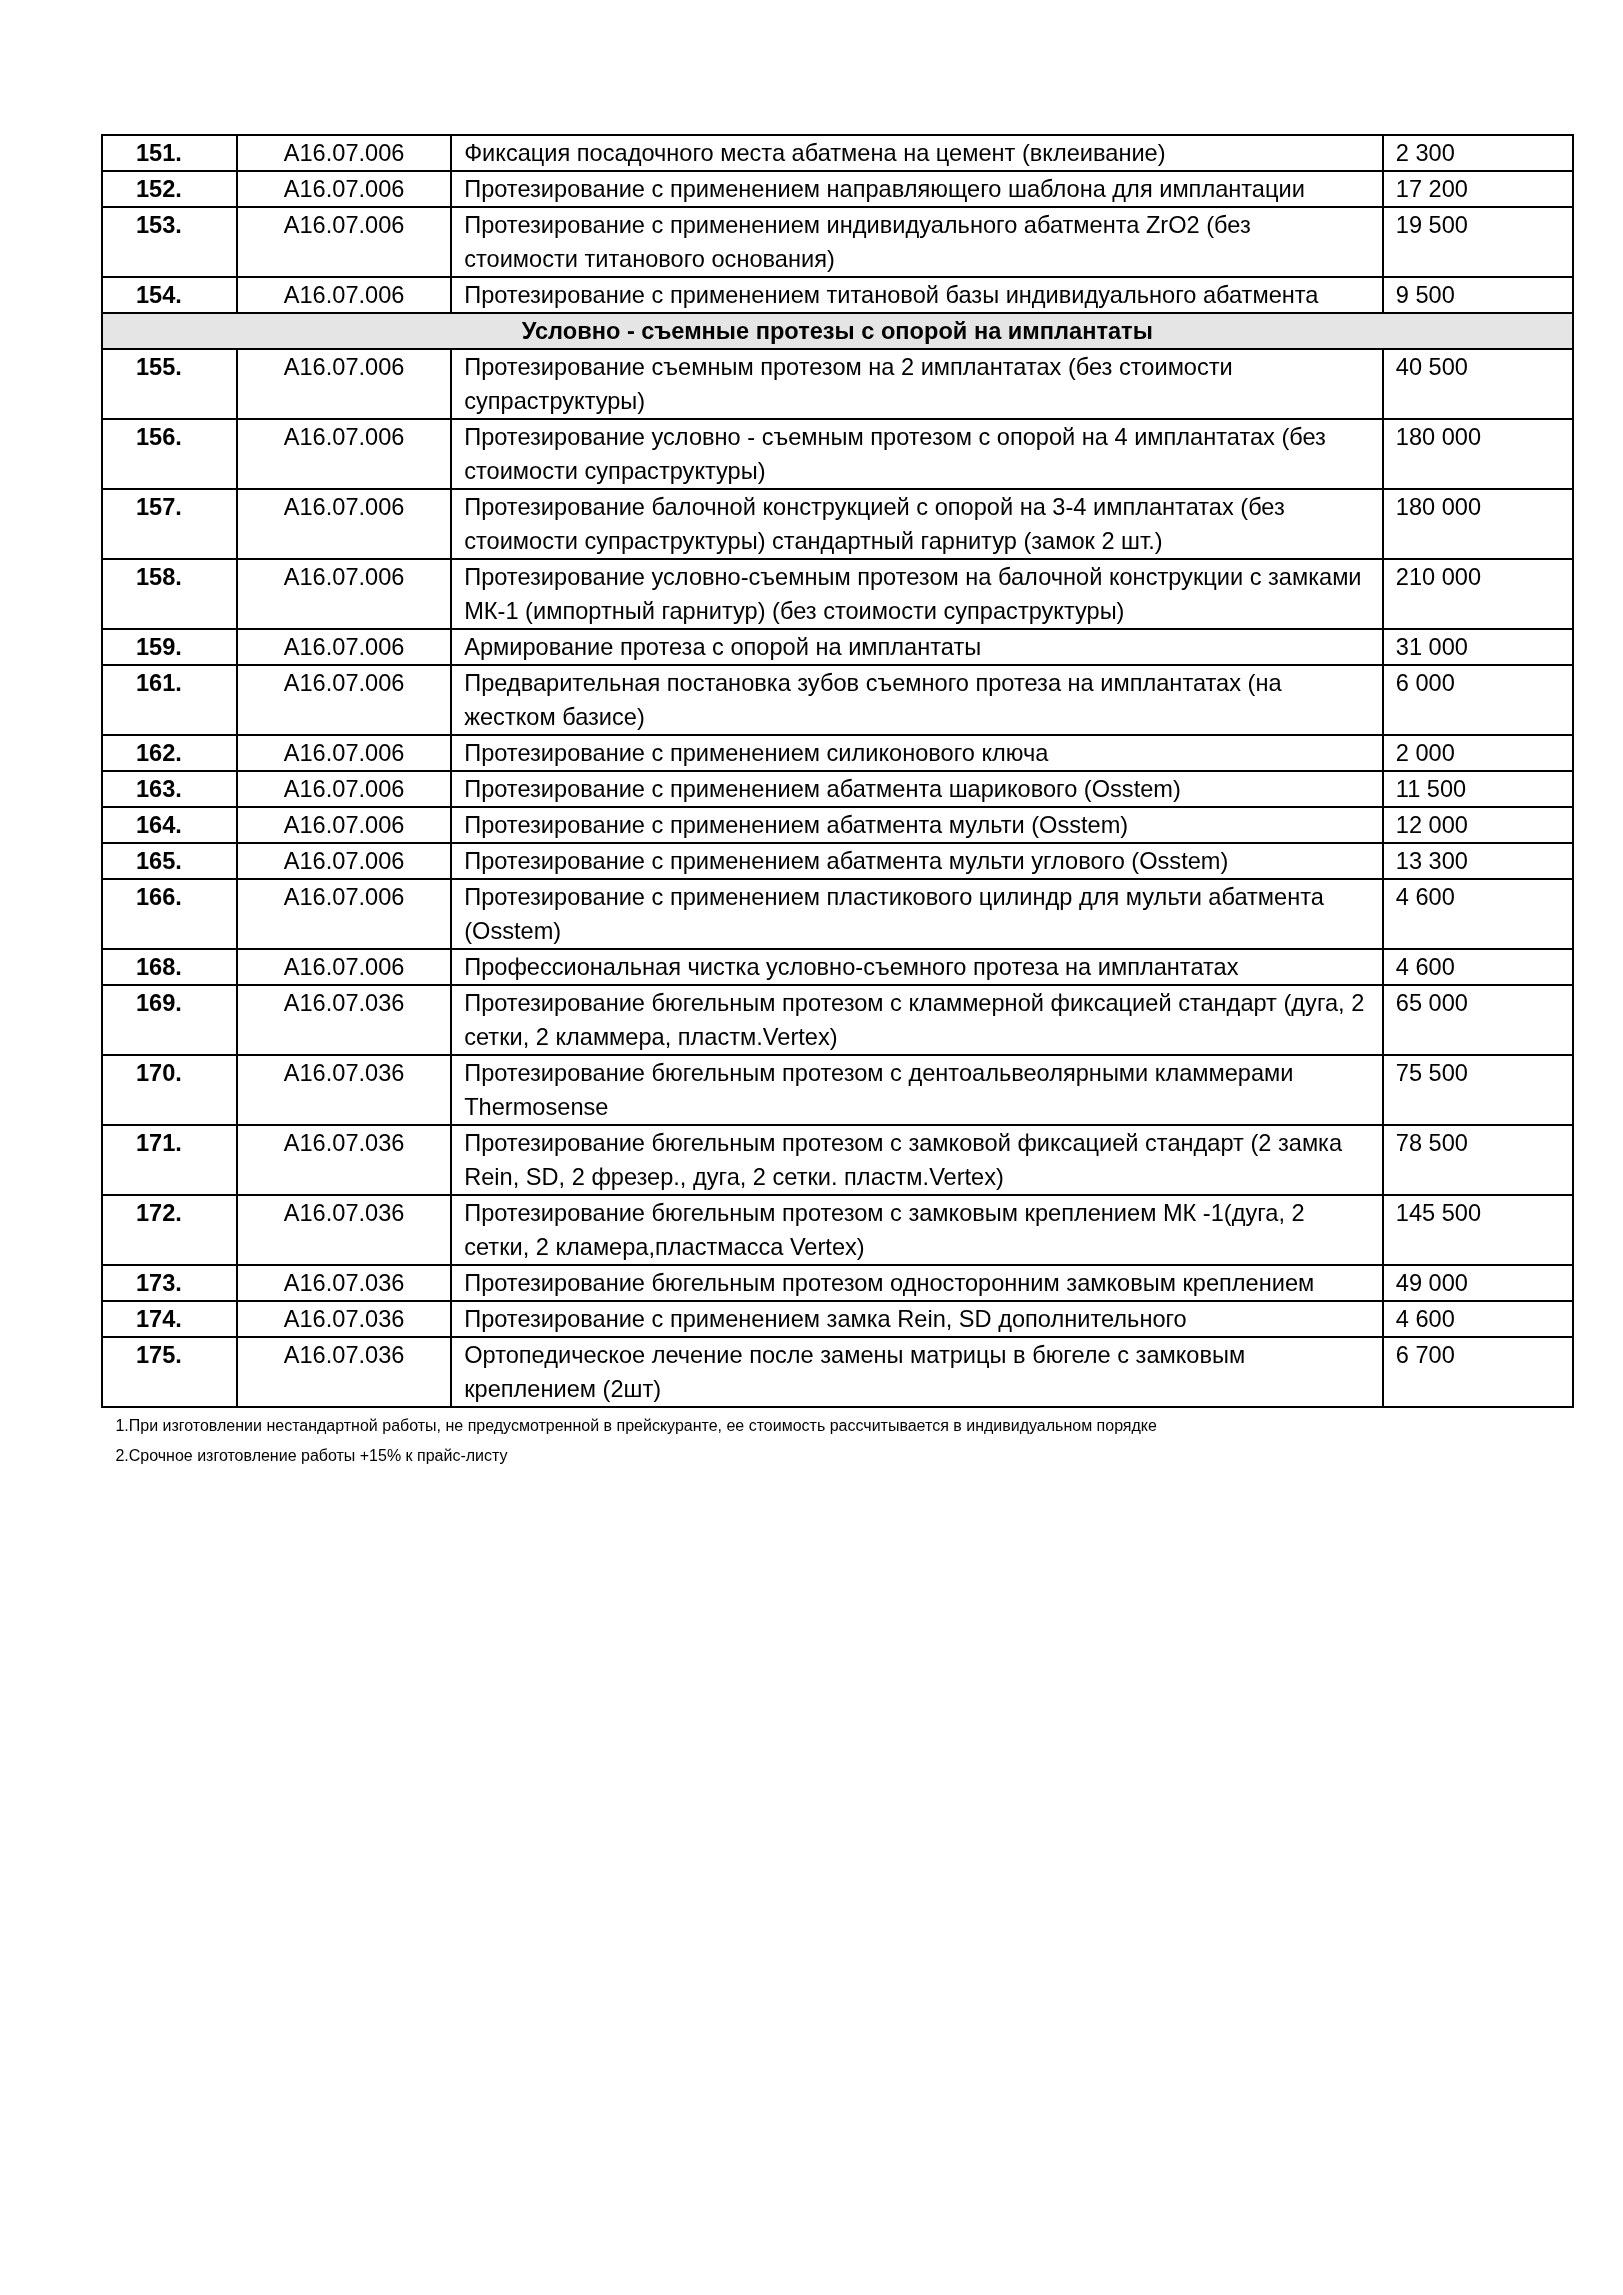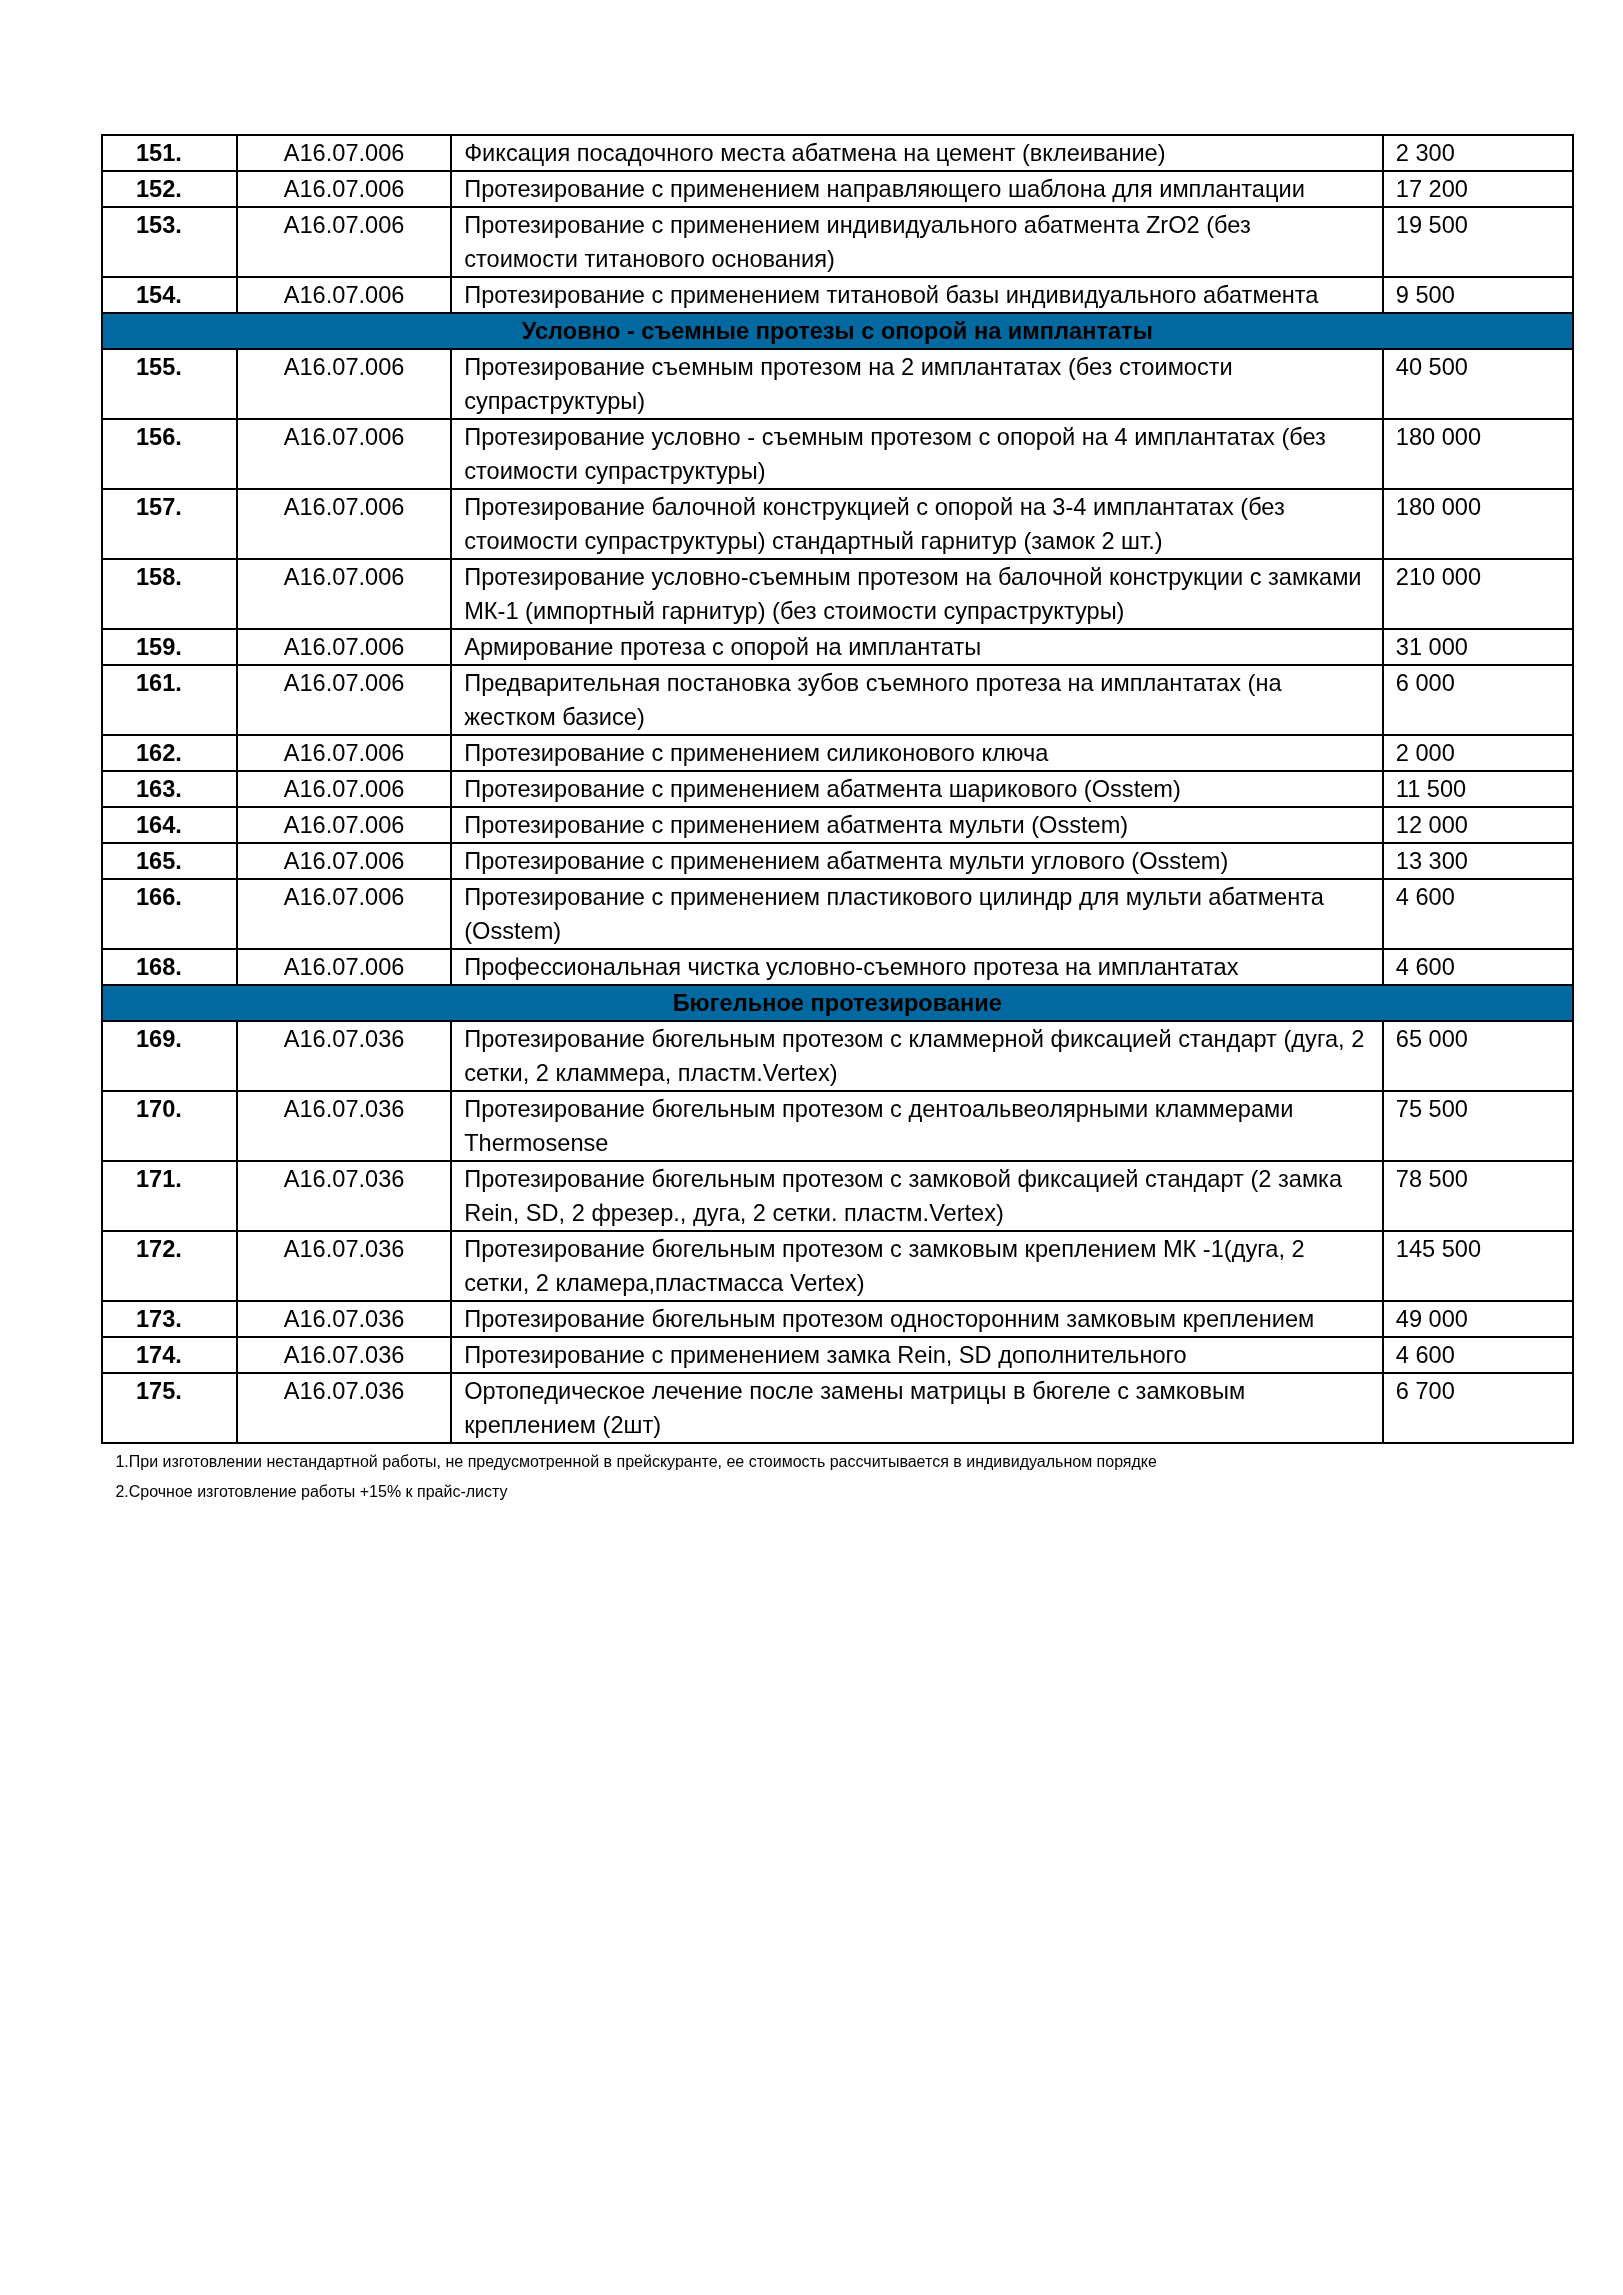--- a/index.html
+++ b/index.html
@@ -4,21 +4,21 @@
 <style>
   html, body { margin: 0; padding: 0; background: #ffffff; }
   body { width: 1623px; height: 2295px; position: relative; font-family: "Liberation Sans", "DejaVu Sans", sans-serif; color: #000; }
   .page { position: absolute; left: 101px; top: 134px; width: 1439px; }
   table { border-collapse: collapse; width: 1439px; table-layout: fixed; }
   td { border: 2px solid #000; font-size: 23.6px; line-height: 34px; vertical-align: top; padding: 0 11.8px; }
   td.num { font-weight: bold; width: 88px; padding-left: 33px; margin-top: 48px; }
   td.code { text-align: center; width: 189px; }
   td.desc { width: 906px; }
   td.price { width: 164px; }
-  tr.section td { background: #0369a1; text-align: center; font-weight: bold; padding: 0; }
+  tr.section td { background: #e5e5e5; text-align: center; font-weight: bold; padding: 0; }
   .notes { font-size: 16px; line-height: 30px; margin-top: 2.6px; padding-left: 14.4px; }
   .notes div { }
 </style>
 </head>
 <body>
 
 <div class="page">
   <table>
     <tbody id="tbody">
         <tr>
@@ -113,23 +113,20 @@
           <td class="code">A16.07.006</td>
           <td class="desc">Протезирование с применением пластикового цилиндр для мульти абатмента (Osstem)</td>
           <td class="price">4 600</td>
         </tr>
         <tr>
           <td class="num">168.</td>
           <td class="code">A16.07.006</td>
           <td class="desc">Профессиональная чистка условно-съемного протеза на имплантатах</td>
           <td class="price">4 600</td>
         </tr>
-        <tr class="section">
-          <td colspan="4">Бюгельное протезирование</td>
-        </tr>
         <tr>
           <td class="num">169.</td>
           <td class="code">A16.07.036</td>
           <td class="desc">Протезирование бюгельным протезом с кламмерной фиксацией стандарт (дуга, 2 сетки, 2 кламмера, пластм.Vertex)</td>
           <td class="price">65 000</td>
         </tr>
         <tr>
           <td class="num">170.</td>
           <td class="code">A16.07.036</td>
           <td class="desc">Протезирование бюгельным протезом с дентоальвеолярными кламмерами Thermosense</td>

